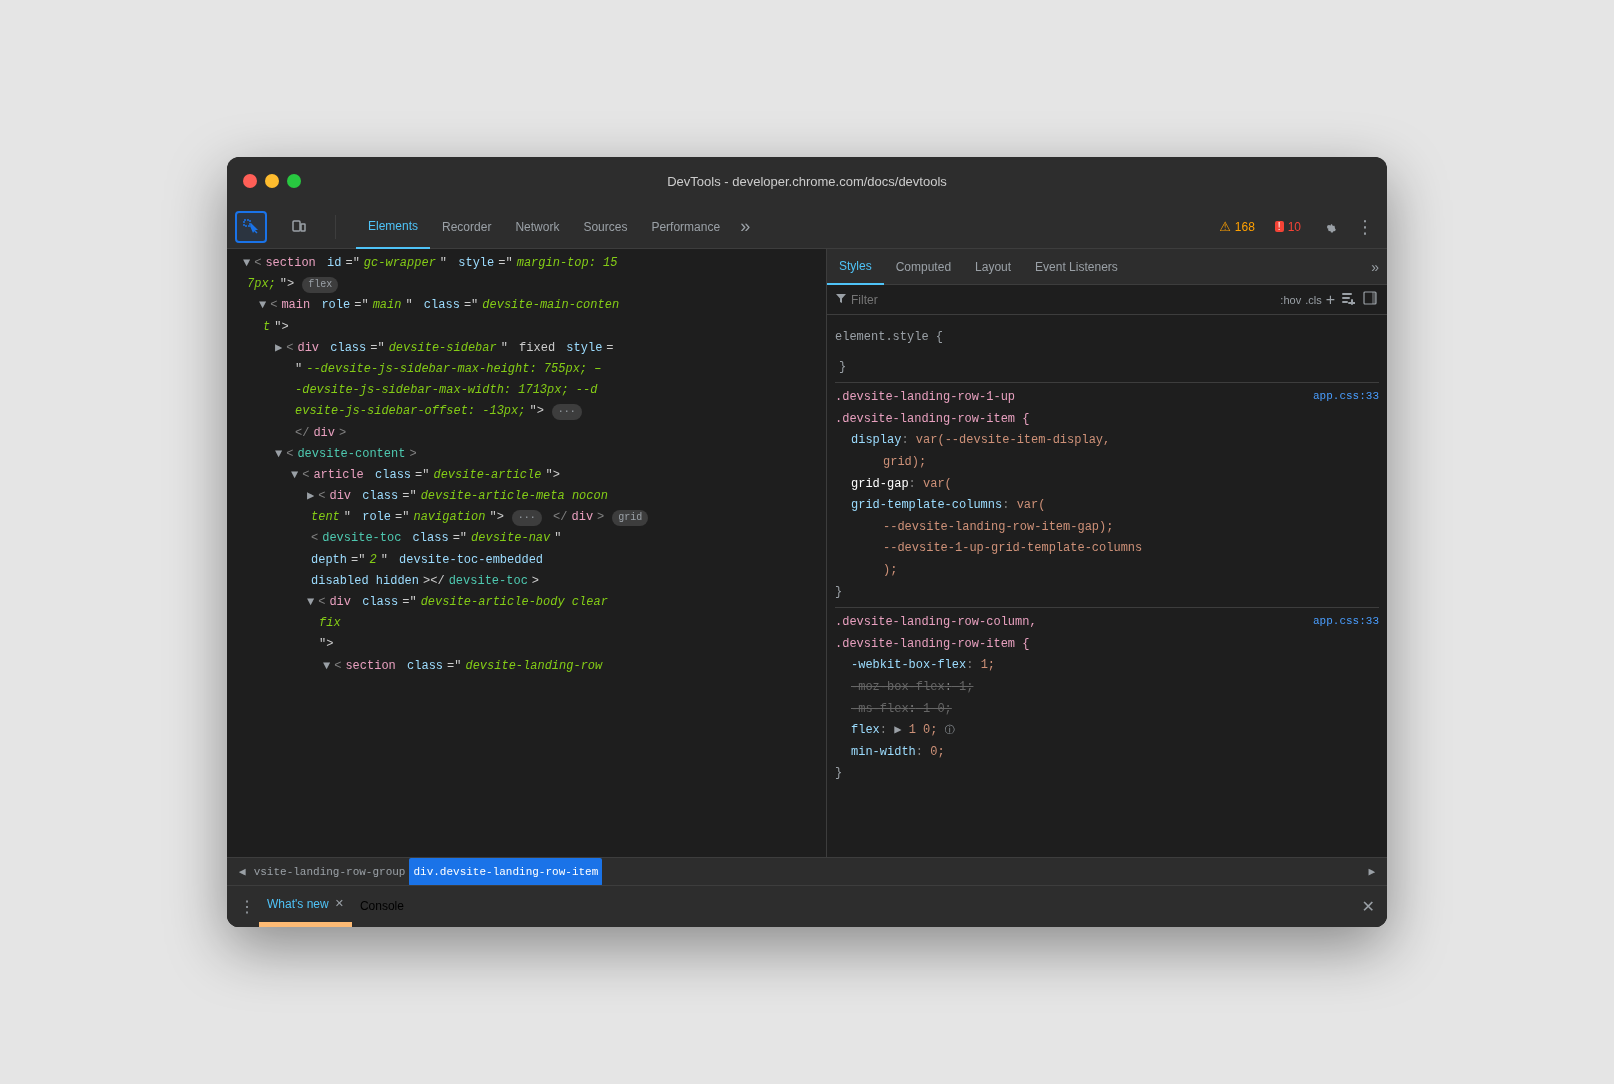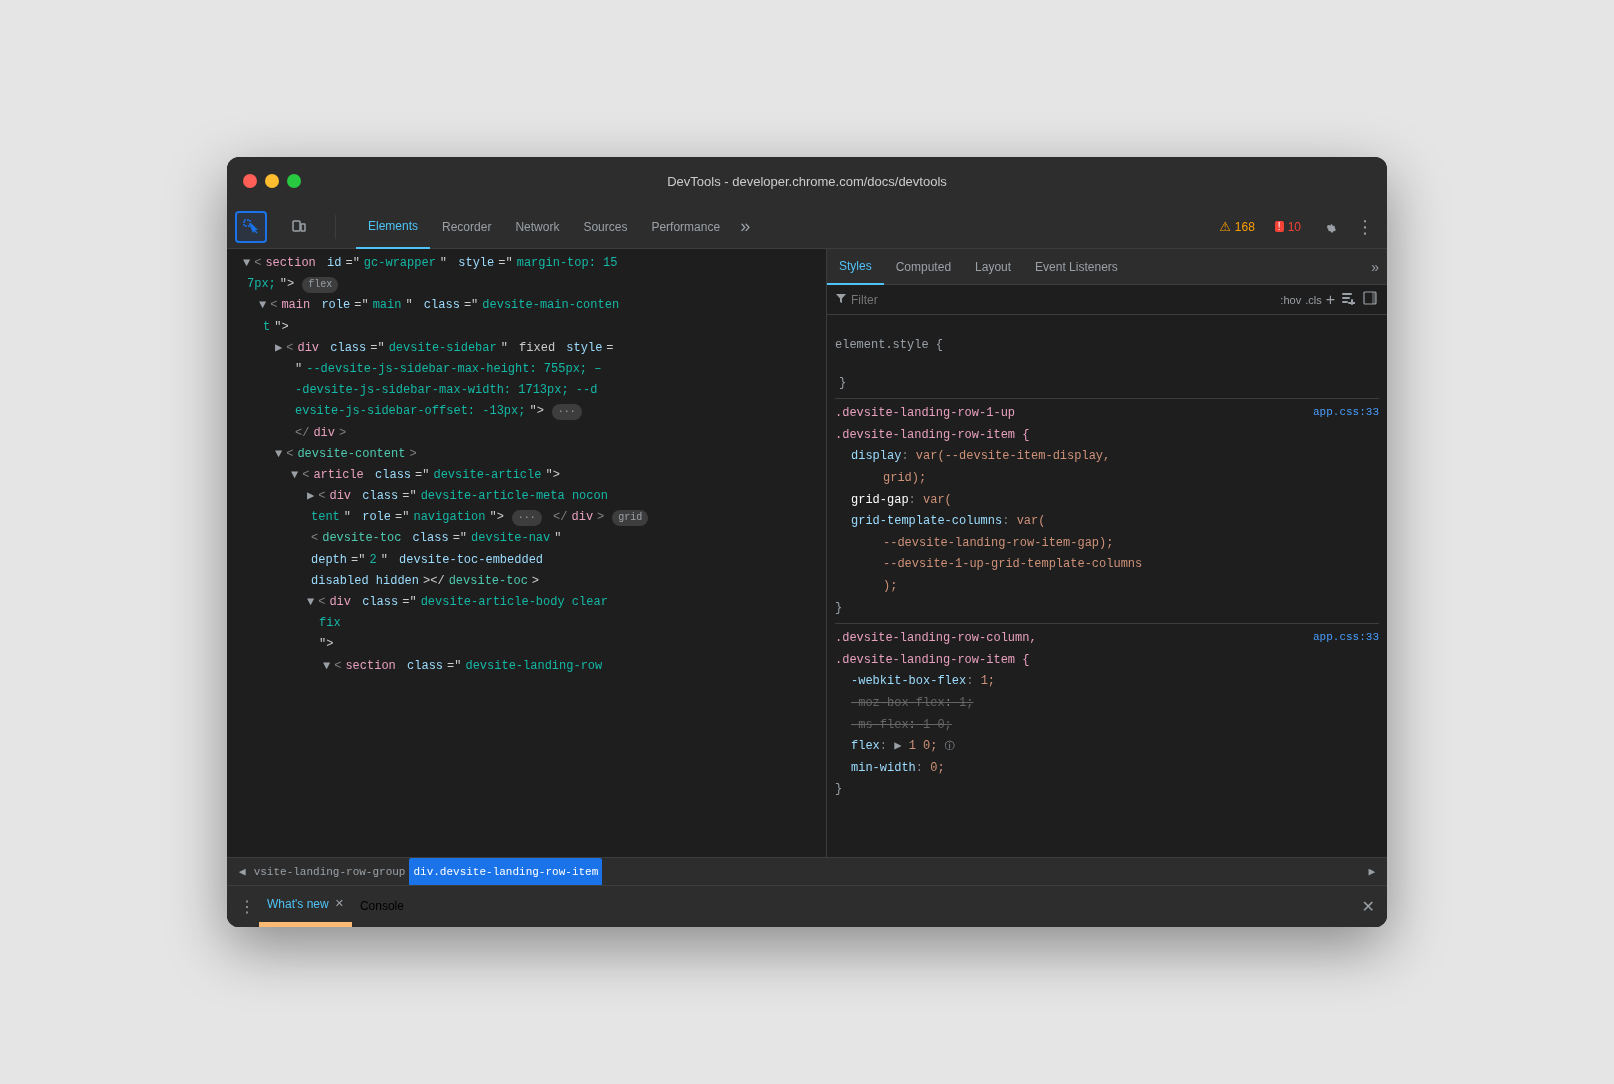--- a/index.html
+++ b/index.html
@@ -171,21 +171,21 @@
     .html-line {
       padding: 1px 0 1px 8px;
       white-space: pre;
       display: flex;
       align-items: center;
       gap: 4px;
       cursor: default;
     }
     .tag-name { color: #e8a0bf; }
     .attr-name { color: #9cdcfe; }
-    .attr-value { color: #14b8a6; }
+    .attr-value { color: #84cc16; font-style: italic; }
     .tag-bracket { color: #808080; }
     .badge-pill {
       background: #3d3d3d;
       color: #9aa0a6;
       font-size: 10px;
       padding: 0 6px;
       border-radius: 10px;
       display: inline-block;
       margin-left: 4px;
     }
@@ -268,21 +268,21 @@
     }
     
     .styles-content::-webkit-scrollbar { width: 6px; }
     .styles-content::-webkit-scrollbar-track { background: #1e1e1e; }
     .styles-content::-webkit-scrollbar-thumb { background: #3d3d3d; border-radius: 3px; }
     .elements-panel::-webkit-scrollbar { width: 4px; }
     .elements-panel::-webkit-scrollbar-track { background: #1e1e1e; }
     .elements-panel::-webkit-scrollbar-thumb { background: #3d3d3d; }
     .style-selector {
       color: #9aa0a6;
-      margin-top: 16px;
+      margin-top: 8px;
       line-height: 1.8;
     }
     .css-line {
       padding-left: 16px;
       line-height: 1.8;
     }
     .divider-line {
       border: none;
       border-top: 1px solid #3d3d3d;
       margin: 4px 0;

